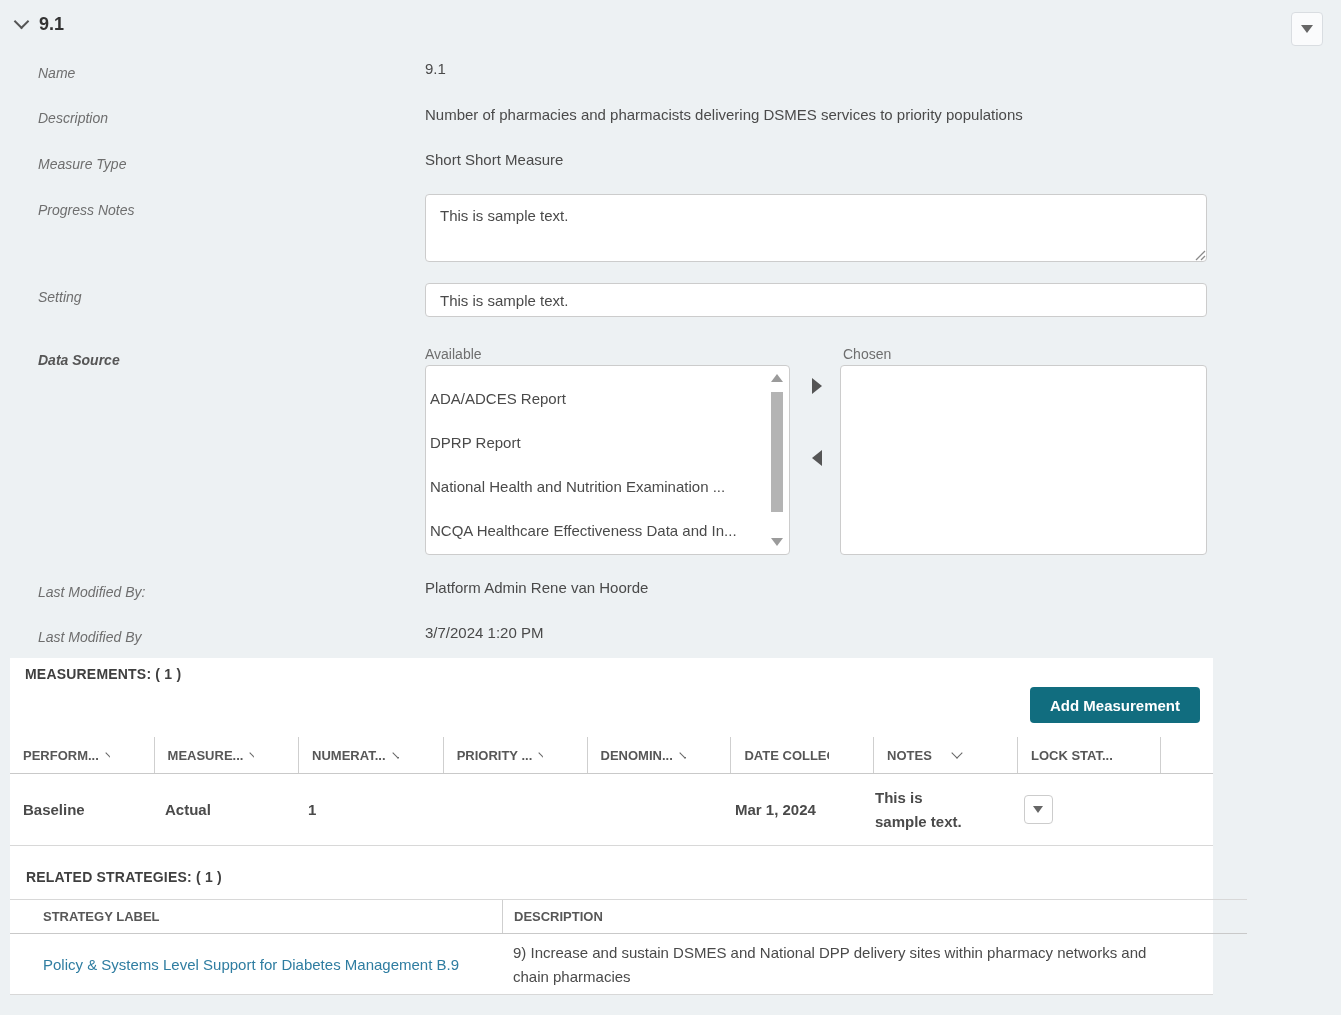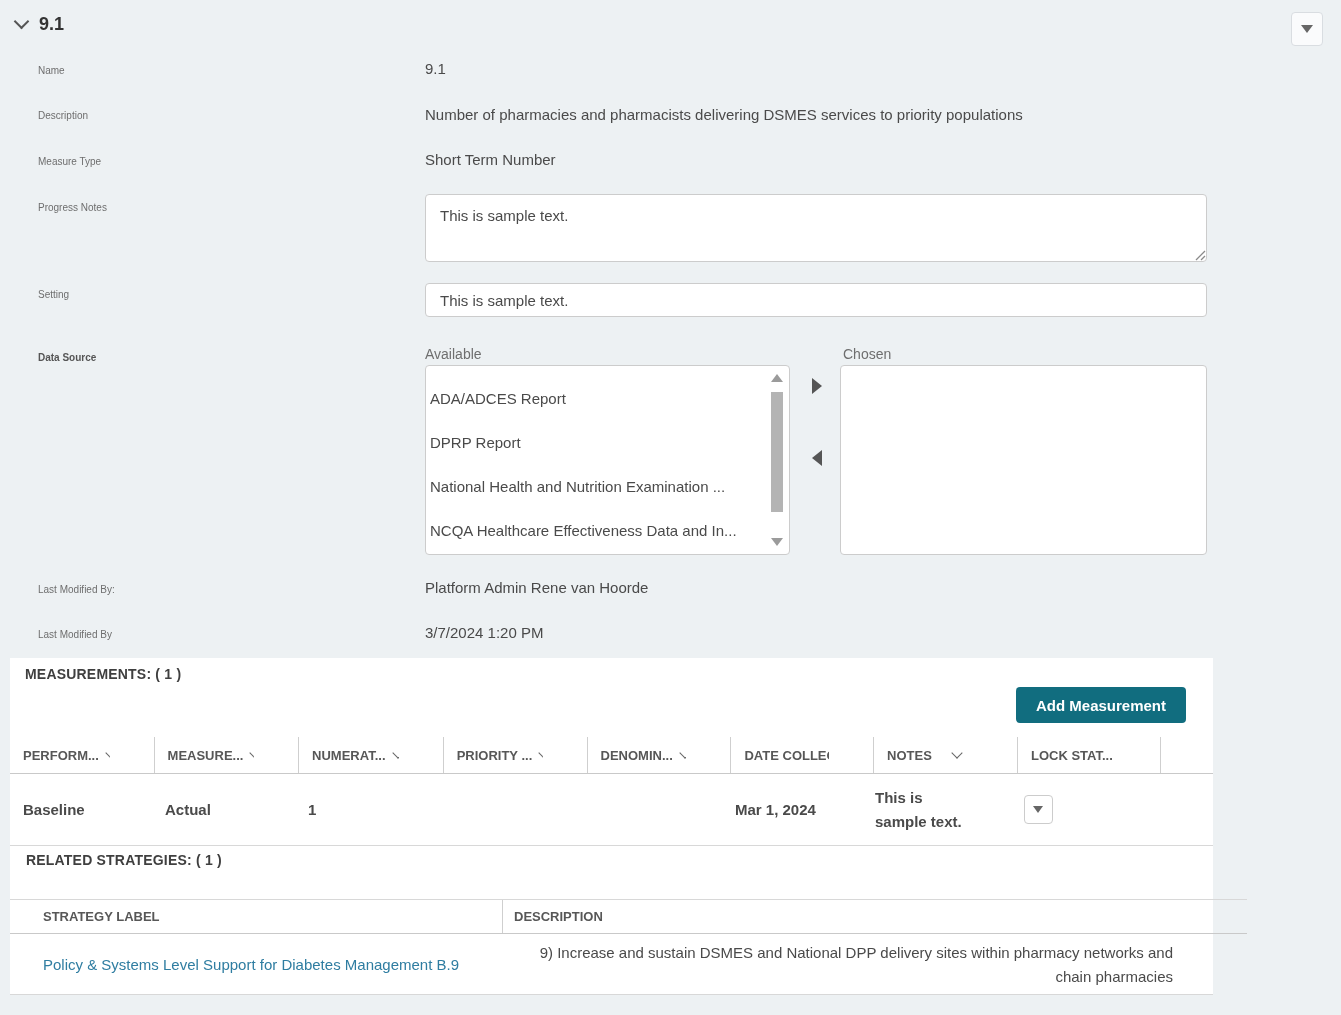--- a/index.html
+++ b/index.html
@@ -15,21 +15,21 @@
     font-family:"Liberation Sans","DejaVu Sans",sans-serif;
     color:var(--text-dark);
   }
   
   .page-header{position:absolute;left:16px;top:14px;display:flex;align-items:center;gap:12px;}
   .chev-big{display:inline-block;width:11px;height:11px;border-right:2px solid #555;border-bottom:2px solid #555;transform:rotate(45deg);margin-top:-6px;}
   .page-title{font-size:18px;font-weight:bold;color:#333;margin:0;}
   .menu-btn{position:absolute;left:1291px;top:12px;width:32px;height:34px;background:#fafbfc;border:1px solid #d9dde1;border-radius:4px;display:flex;align-items:center;justify-content:center;cursor:pointer;padding:0;}
   .tri-down{width:0;height:0;border-left:6px solid transparent;border-right:6px solid transparent;border-top:8px solid #666;}
   
-  .flabel{position:absolute;left:38px;font-size:10px;color:var(--label-gray);}
+  .flabel{position:absolute;left:38px;font-size:14px;color:var(--label-gray);font-style:italic;}
   .flabel.bold{font-weight:bold;color:#555;}
   .fvalue{position:absolute;left:425px;font-size:15px;color:var(--text-dark);}
   .textbox{position:absolute;left:425px;width:782px;background:#fff;border:1px solid var(--border);border-radius:4px;}
   .ta{top:194px;height:68px;padding:12px 14px;font-size:15px;white-space:pre-wrap;}
   .resize-handle{position:absolute;right:2px;bottom:2px;}
   .inp{top:283px;height:34px;padding:0 14px;font-size:15px;color:var(--text-dark);font-family:inherit;display:block;}
   input.inp{outline:none;}
   .mini-label{position:absolute;top:346px;font-size:14px;color:var(--label-gray);}
   .listbox{position:absolute;top:365px;height:190px;background:#fff;border:1px solid var(--border);border-radius:4px;}
   .listbox.avail{left:425px;width:365px;}
@@ -38,36 +38,36 @@
   .list-item{height:44px;display:flex;align-items:center;padding-left:4px;font-size:15px;color:var(--text-dark);white-space:nowrap;overflow:hidden;cursor:pointer;}
   .scrollbar{position:absolute;top:2px;right:2px;bottom:2px;width:20px;}
   .sb-up{position:absolute;top:6px;left:4px;width:0;height:0;border-left:6px solid transparent;border-right:6px solid transparent;border-bottom:8px solid #9b9b9b;}
   .sb-down{position:absolute;bottom:6px;left:4px;width:0;height:0;border-left:6px solid transparent;border-right:6px solid transparent;border-top:8px solid #9b9b9b;}
   .sb-thumb{position:absolute;top:24px;left:4px;width:12px;height:120px;background:#b4b4b4;}
   .tri-right{position:absolute;left:812px;top:378px;width:0;height:0;border-top:8px solid transparent;border-bottom:8px solid transparent;border-left:10px solid #555;cursor:pointer;}
   .tri-left{position:absolute;left:812px;top:450px;width:0;height:0;border-top:8px solid transparent;border-bottom:8px solid transparent;border-right:10px solid #555;cursor:pointer;}
   
   .panel{position:absolute;left:10px;top:658px;width:1203px;height:337px;background:var(--panel-bg);border-bottom:1px solid #d8d8d8;}
   .section-title{position:absolute;font-size:14px;font-weight:bold;color:#3f3f3f;letter-spacing:.2px;}
-  .add-btn{position:absolute;right:27px;top:29px;height:36px;padding:0 20px;background:var(--accent-teal);color:#fff;font-size:15px;font-weight:600;border:none;border-radius:4px;cursor:pointer;font-family:inherit;}
+  .add-btn{position:absolute;right:13px;top:29px;height:36px;padding:0 20px;background:var(--accent-teal);color:#fff;font-size:15px;font-weight:600;border:none;border-radius:4px;cursor:pointer;font-family:inherit;}
   .mtable-head{position:absolute;left:0;top:79px;width:1203px;height:37px;display:flex;border-bottom:1px solid #c9c9c9;gap:44px;}
   .mh-cell{display:flex;align-items:center;justify-content:space-between;padding:0 12px 0 13px;border-left:1px solid #cfcfcf;font-size:13px;font-weight:bold;color:var(--head-gray);white-space:nowrap;overflow:hidden;cursor:pointer;}
   .mh-cell:first-child{border-left:none;}
   .th-chev{display:inline-block;width:8px;height:8px;border-right:1.6px solid #666;border-bottom:1.6px solid #666;transform:rotate(45deg);margin-top:-4px;margin-left:8px;flex:none;}
   .mtable-row{position:absolute;left:0;top:116px;width:1203px;height:72px;display:flex;border-bottom:1px solid #d8d8d8;font-weight:bold;}
   .md-cell{display:flex;align-items:center;padding-left:13px;font-size:15px;color:var(--text-dark);}
   .md-cell.wrap{padding-right:34px;line-height:1.55;}
   .row-menu-btn{width:29px;height:29px;background:#fff;border:1px solid #ccc;border-radius:4px;display:flex;align-items:center;justify-content:center;cursor:pointer;padding:0;}
   .row-menu-btn .tri-down{border-left-width:5px;border-right-width:5px;border-top-width:7px;}
   
   .stable-head{position:absolute;left:0;top:241px;width:1237px;height:35px;display:flex;border-top:1px solid #d8d8d8;border-bottom:1px solid #c9c9c9;}
   .sh-cell{display:flex;align-items:center;font-size:13px;font-weight:bold;color:var(--head-gray);}
   .sh-cell.c1{width:492px;padding-left:33px;}
   .sh-cell.c2{width:711px;padding-left:11px;border-left:1px solid #cfcfcf;}
-  .stable-row{position:absolute;left:0;top:276px;width:1203px;height:61px;display:flex;text-align:right;}
+  .stable-row{position:absolute;left:0;top:276px;width:1203px;height:61px;display:flex;}
   .sd-cell{display:flex;align-items:center;font-size:15px;}
   .sd-cell.c1{width:492px;padding-left:33px;}
   .sd-cell.c2{width:711px;padding-left:11px;line-height:1.6;}
   .sd-cell.c2 .desc{max-width:660px;}
   a.strategy-link{color:var(--link-teal);text-decoration:none;cursor:pointer;}
 </style>
 </head>
 <body>
 
 <div class="page-header">
@@ -78,21 +78,21 @@
   <span class="tri-down"></span>
 </button>
 
 <span class="flabel" style="top:65px">Name</span>
 <span class="fvalue" style="top:60px">9.1</span>
 
 <span class="flabel" style="top:110px">Description</span>
 <span class="fvalue" style="top:106px">Number of pharmacies and pharmacists delivering DSMES services to priority populations</span>
 
 <span class="flabel" style="top:156px">Measure Type</span>
-<span class="fvalue" style="top:151px">Short Term Number</span>
+<span class="fvalue" style="top:151px">Short Short Measure</span>
 
 <span class="flabel" style="top:202px">Progress Notes</span>
 <div class="textbox ta">This is sample text.</div>
 <svg class="resize-handle" style="top:250px;left:1195px;position:absolute" width="11" height="11">
   <path d="M10 1 L1 10 M10 6 L6 10" stroke="#8a8a8a" stroke-width="1.3" fill="none"></path>
 </svg>
 
 <span class="flabel" style="top:289px">Setting</span>
 <input class="textbox inp" value="This is sample text." style="">
 
@@ -171,21 +171,21 @@
     <div class="md-cell" style="width:142px"></div>
     <div class="md-cell" style="width:140px">Mar 1, 2024</div>
     <div class="md-cell wrap" style="width:142px">This is sample text.</div>
     <div class="md-cell" style="width:68px;justify-content:center;padding-left:0">
       <button class="row-menu-btn">
         <span class="tri-down"></span>
       </button>
     </div>
   </div>
 
-  <span class="section-title" style="left:16px;top:194px">RELATED STRATEGIES: ( 1 )</span>
+  <span class="section-title" style="left:16px;top:211px">RELATED STRATEGIES: ( 1 )</span>
 
   <div class="stable-head">
     <div class="sh-cell c1">STRATEGY LABEL</div>
     <div class="sh-cell c2">DESCRIPTION</div>
   </div>
 
   <div class="stable-row">
     <div class="sd-cell c1">
       <a class="strategy-link">Policy &amp; Systems Level Support for Diabetes Management B.9</a>
     </div>

